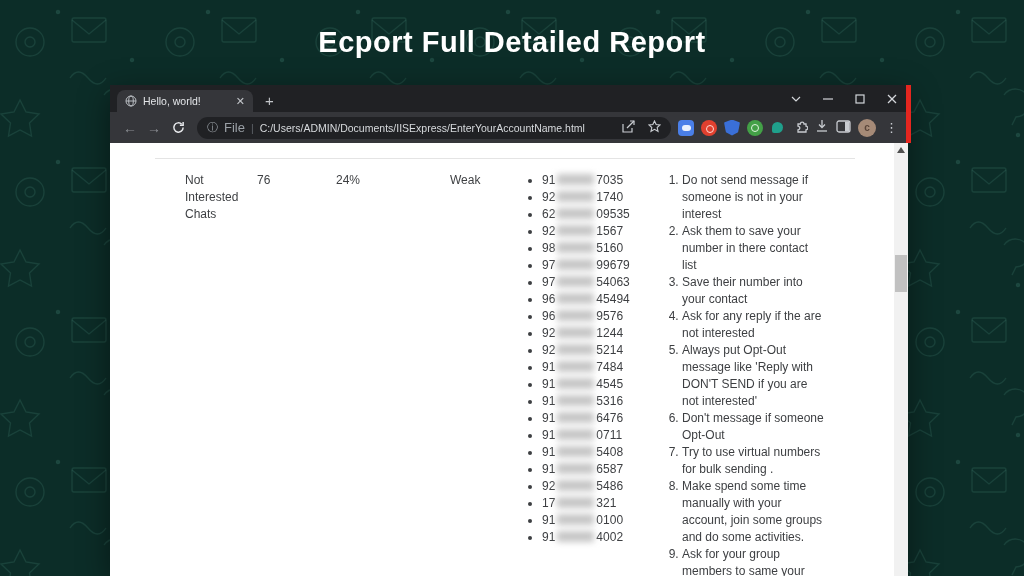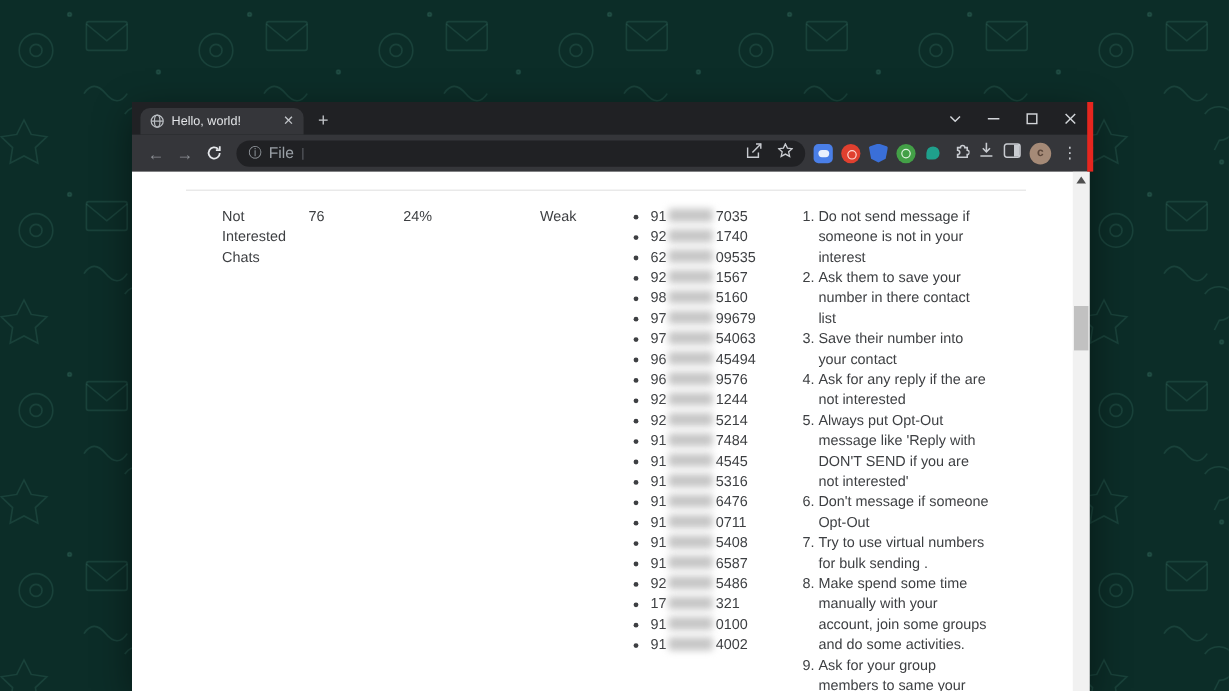--- a/index.html
+++ b/index.html
@@ -98,20 +98,21 @@
           <circle cx="118" cy="135" r="1.6" fill="#3f7f70" fill-opacity="0.25"></circle>
           <circle cx="58" cy="12" r="1.6" fill="#3f7f70" fill-opacity="0.25"></circle>
           <circle cx="132" cy="60" r="1.6" fill="#3f7f70" fill-opacity="0.25"></circle>
         </g>
       </pattern>
     </defs>
     <rect width="1024" height="576" fill="#0c2d28"></rect>
     <rect width="1024" height="576" fill="url(#doodles)"></rect>
   </svg>
 
+  <h1 class="stage-title">Ecport Full Detailed Report</h1>
 
   <div class="browser">
     <div class="red-strip"></div>
 
     <div class="tabstrip">
       <div class="tab">
         <svg width="12" height="12" viewBox="0 0 12 12">
           <g stroke="#b9bdc2" stroke-width="1" fill="none">
             <circle cx="6" cy="6" r="5"></circle>
             <ellipse cx="6" cy="6" rx="2.3" ry="5"></ellipse>
@@ -155,20 +156,21 @@
         <svg width="13" height="13" viewBox="0 0 14 14">
           <path d="M12 7a5 5 0 1 1-1.5-3.6"></path>
             <polyline points="12,1 12,4.5 8.5,4.5"></polyline>
         </svg>
       </span>
 
       <div class="urlbar">
         <span class="url-info">ⓘ</span>
         <span class="url-scheme">File</span>
         <span class="url-sep">|</span>
+        <span class="url-path">C:/Users/ADMIN/Documents/IISExpress/EnterYourAccountName.html</span>
         <span class="url-actions">
           <span>
             <svg width="14" height="13" viewBox="0 0 14 13">
               <path d="M1 4v8h9V8"></path>
                 <path d="M5 8 L12 1"></path>
                 <polyline points="8,1 12,1 12,5"></polyline>
             </svg>
           </span>
           <span>
             <svg width="13" height="13" viewBox="0 0 14 14">

